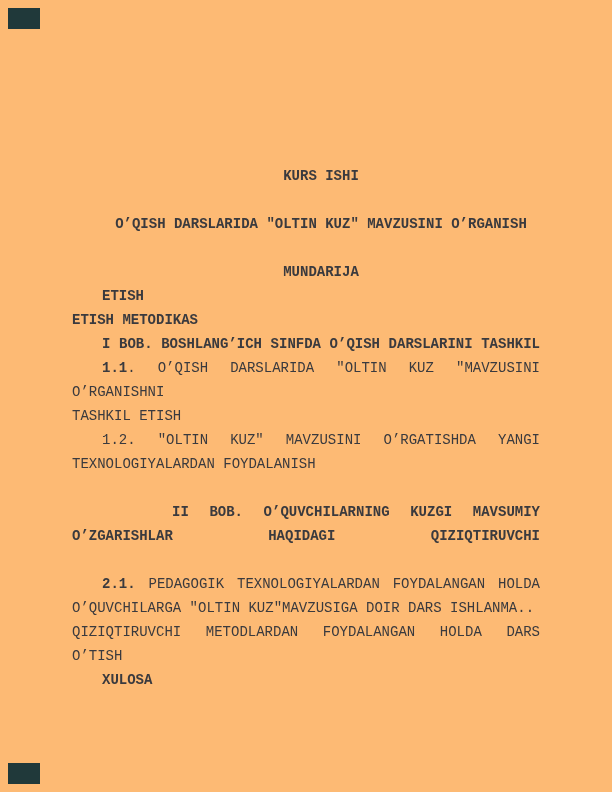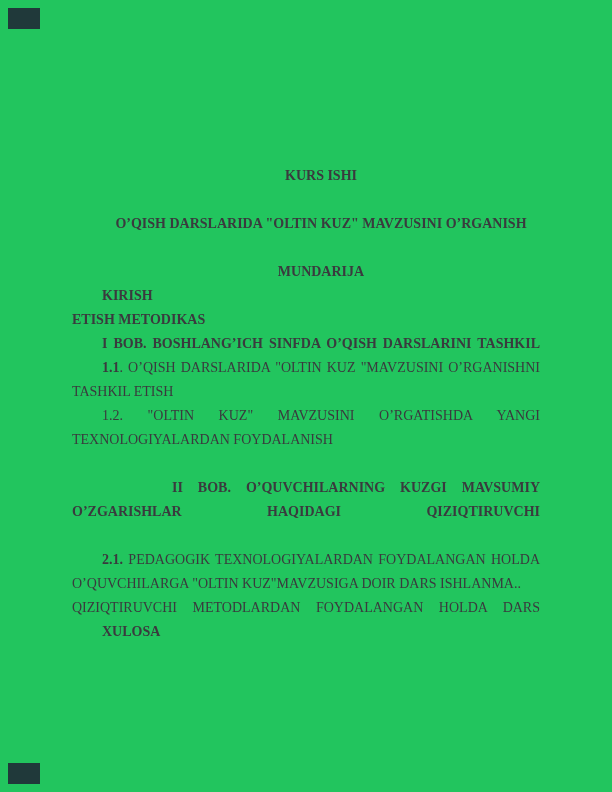--- a/index.html
+++ b/index.html
@@ -38,38 +38,39 @@
     width: 32px;
     height: 21px;
     background: #20393a;
   }
   .corner-mark.top { top: 8px; }
   .corner-mark.bottom { top: 763px; }
 </style>
 </head>
 <body>
 
-<div class="page" style="background: #22c55e; color: rgb(58, 58, 62);">
+<div class="page" style="background: #fdba74; color: rgb(58, 58, 62); font-family: Liberation Mono, monospace;">
   <div class="corner-mark top" style="background: rgb(32, 57, 58);"></div>
   <div class="corner-mark bottom" style="background: rgb(32, 57, 58);"></div>
   <div>
       <div class="line center bold" style="text-indent: 30px;">KURS ISHI</div>
       <div class="line left">&nbsp;</div>
       <div class="line center bold" style="text-indent: 30px;">O’QISH DARSLARIDA "OLTIN KUZ" MAVZUSINI O’RGANISH</div>
       <div class="line left">&nbsp;</div>
       <div class="line center bold" style="text-indent: 30px;">MUNDARIJA</div>
-      <div class="line left bold" style="text-indent: 30px;">KIRISH</div>
+      <div class="line left bold" style="text-indent: 30px;">ETISH</div>
       <div class="line left bold">ETISH METODIKAS</div>
       <div class="line justify bold" style="text-indent: 30px;">I BOB. BOSHLANG’ICH SINFDA O’QISH DARSLARINI TASHKIL</div>
       <div class="line justify" style="text-indent: 30px;"><span class="bold">1.1</span><span>. O’QISH DARSLARIDA "OLTIN KUZ "MAVZUSINI O’RGANISHNI</span></div>
       <div class="line left">TASHKIL ETISH</div>
       <div class="line justify" style="text-indent: 30px;">1.2. "OLTIN KUZ" MAVZUSINI O’RGATISHDA YANGI</div>
       <div class="line left">TEXNOLOGIYALARDAN FOYDALANISH</div>
       <div class="line left">&nbsp;</div>
       <div class="line justify bold" style="text-indent: 100px;">II BOB. O’QUVCHILARNING KUZGI MAVSUMIY</div>
       <div class="line justify bold">O’ZGARISHLAR HAQIDAGI QIZIQTIRUVCHI</div>
       <div class="line left">&nbsp;</div>
       <div class="line justify" style="text-indent: 30px;"><span class="bold">2.1.</span><span> PEDAGOGIK TEXNOLOGIYALARDAN FOYDALANGAN HOLDA</span></div>
       <div class="line left">O’QUVCHILARGA "OLTIN KUZ"MAVZUSIGA DOIR DARS ISHLANMA..</div>
       <div class="line justify">QIZIQTIRUVCHI METODLARDAN FOYDALANGAN HOLDA DARS</div>
+      <div class="line left">O’TISH</div>
       <div class="line left bold" style="text-indent: 30px;">XULOSA</div>
     </div>
 </div>
 
 </body></html>

